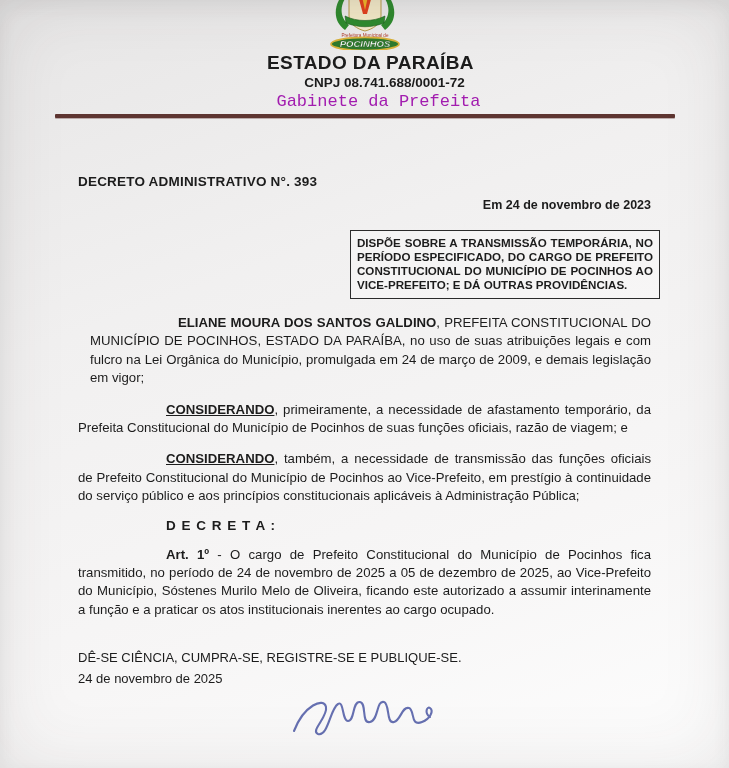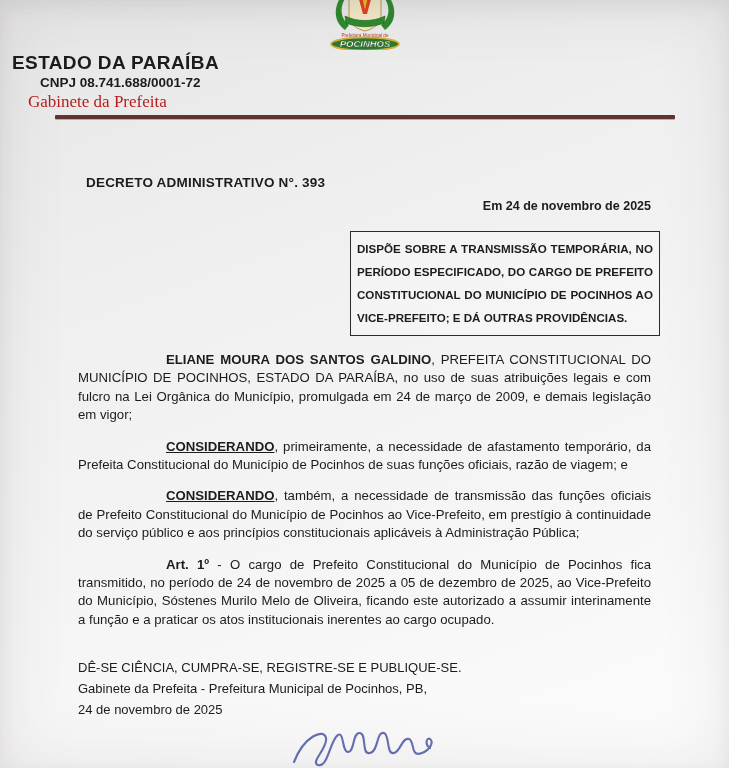--- a/index.html
+++ b/index.html
@@ -10,45 +10,45 @@
     background:linear-gradient(160deg,#e7e6e6 0%,#f1f0f0 35%,#f7f6f6 70%,#fdfdfd 100%);
     position:relative;
   }
   .vignette{
     position:absolute;inset:0;pointer-events:none;
     box-shadow:inset 0 0 70px rgba(60,50,50,.10), inset 0 6px 18px rgba(60,50,50,.07);
   }
   .page{position:relative;width:100%;height:100%;}
 
   
-  .header{text-align:left;padding-top:0;}
+  .header{text-align:center;padding-top:0;}
   .crest{display:block;margin:0 auto;}
   .brand-line1{font-weight:bold;font-size:19px;letter-spacing:.4px;margin-top:2px;padding-left:12px;}
   .brand-line2{font-weight:bold;font-size:13.5px;margin-top:1px;padding-left:40px;}
-  .brand-line3{font-family:Liberation Serif, serif;font-size:17px;margin-top:2px;color:#b91c1c;padding-left:28px;}
+  .brand-line3{font-family:Liberation Mono, monospace;font-size:17px;margin-top:2px;color:#a21caf;padding-left:28px;}
   .rule{
     width:620px;height:4px;margin:3px auto 0;
     background:#5e3531;border-radius:1px;
     box-shadow:0 1px 0 rgba(94,53,49,.35);
   }
 
   
   .content{padding:0 78px;}
-  .decree-title{font-weight:bold;font-size:13.5px;margin-top:56px;letter-spacing:.2px;margin-left:8px;}
+  .decree-title{font-weight:bold;font-size:13.5px;margin-top:56px;letter-spacing:.2px;}
   .decree-date{font-weight:bold;font-size:12.5px;text-align:right;margin-top:9px;}
 
   .ementa-box{
     margin-top:18px;margin-left:272px;width:296px;
     border:1.6px solid #2b2b2b;background:rgba(255,255,255,.25);
     padding:5px 6px 6px;
   }
-  .ementa-text{font-weight:bold;font-size:11.6px;line-height:23px;text-align:justify;}
+  .ementa-text{font-weight:bold;font-size:11.6px;line-height:14px;text-align:justify;}
 
   .para{font-size:13.2px;line-height:18.4px;text-align:justify;text-indent:88px;margin:0;}
-  .p1{margin-top:15px;}
+  .p1{margin-top:15px;margin-left:12px;}
   .p-gap{margin-top:13px;}
   .b{font-weight:bold;}
   .bu{font-weight:bold;text-decoration:underline;}
 
   .decreta{font-weight:bold;font-size:13.5px;margin-top:12px;padding-left:88px;letter-spacing:1px;}
 
   .closing{text-align:left;font-size:13px;line-height:21px;margin-top:28px;}
 
   
   .sig-block{text-align:center;margin-top:2px;}
@@ -78,39 +78,39 @@
       <text x="60" y="47" text-anchor="middle" font-size="9.5" font-weight="bold" font-style="italic" fill="#ffffff" stroke="#1d4f1c" stroke-width="0.3" font-family="Liberation Sans, sans-serif" id="logo-badge-text">POCINHOS</text>
     </svg>
     <div class="brand-line1">ESTADO DA PARAÍBA</div>
     <div class="brand-line2">CNPJ 08.741.688/0001-72</div>
     <div class="brand-line3">Gabinete da Prefeita</div>
     <div class="rule"></div>
   </div>
 
   <div class="content">
     <div class="decree-title">DECRETO ADMINISTRATIVO N°. 393</div>
-    <div class="decree-date">Em 24 de novembro de 2025</div>
+    <div class="decree-date">Em 24 de novembro de 2023</div>
 
     <div class="ementa-box">
       <div class="ementa-text">DISPÕE SOBRE A TRANSMISSÃO TEMPORÁRIA, NO PERÍODO ESPECIFICADO, DO CARGO DE PREFEITO CONSTITUCIONAL DO MUNICÍPIO DE POCINHOS AO VICE-PREFEITO; E DÁ OUTRAS PROVIDÊNCIAS.</div>
     </div>
 
     <p class="para p1"><span class="b">ELIANE MOURA DOS SANTOS GALDINO</span><span>, PREFEITA CONSTITUCIONAL DO MUNICÍPIO DE POCINHOS, ESTADO DA PARAÍBA, no uso de suas atribuições legais e com fulcro na Lei Orgânica do Município, promulgada em 24 de março de 2009, e demais legislação em vigor;</span></p>
 
     <p class="para p-gap"><span class="bu">CONSIDERANDO</span><span>, primeiramente, a necessidade de afastamento temporário, da Prefeita Constitucional do Município de Pocinhos de suas funções oficiais, razão de viagem; e</span></p>
 
     <p class="para p-gap"><span class="bu">CONSIDERANDO</span><span>, também, a necessidade de transmissão das funções oficiais de Prefeito Constitucional do Município de Pocinhos ao Vice-Prefeito, em prestígio à continuidade do serviço público e aos princípios constitucionais aplicáveis à Administração Pública;</span></p>
 
+    <div class="decreta">D E C R E T A :</div>
 
     <p class="para p-gap"><span class="b">Art. 1º</span><span> - O cargo de Prefeito Constitucional do Município de Pocinhos fica transmitido, no período de 24 de novembro de 2025 a 05 de dezembro de 2025, ao Vice-Prefeito do Município, Sóstenes Murilo Melo de Oliveira, ficando este autorizado a assumir interinamente a função e a praticar os atos institucionais inerentes ao cargo ocupado.</span></p>
 
 
     <div class="closing">
       <div>DÊ-SE CIÊNCIA, CUMPRA-SE, REGISTRE-SE E PUBLIQUE-SE.</div>
-      <div>Gabinete da Prefeita - Prefeitura Municipal de Pocinhos, PB,</div>
       <div>24 de novembro de 2025</div>
     </div>
 
     <div class="sig-block">
       <svg class="sig-svg" width="170" height="52" viewBox="0 0 170 52">
         <path d="M14 40 C 24 14, 44 6, 46 16 C 48 26, 30 40, 38 43 C 48 46, 50 18, 58 13 C 64 9, 62 30, 68 30 C 75 30, 72 10, 80 11 C 87 12, 81 33, 90 31 C 99 29, 96 9, 104 11 C 110 13, 106 33, 114 31 C 121 29, 122 15, 129 17 C 135 19, 130 36, 142 31 C 150 28, 154 20, 150 17 C 147 15, 144 22, 150 26" fill="none" stroke="#5560a8" stroke-width="2.1" stroke-linecap="round" stroke-linejoin="round" opacity="0.9"></path>
       </svg>
 
     </div>
   </div>

